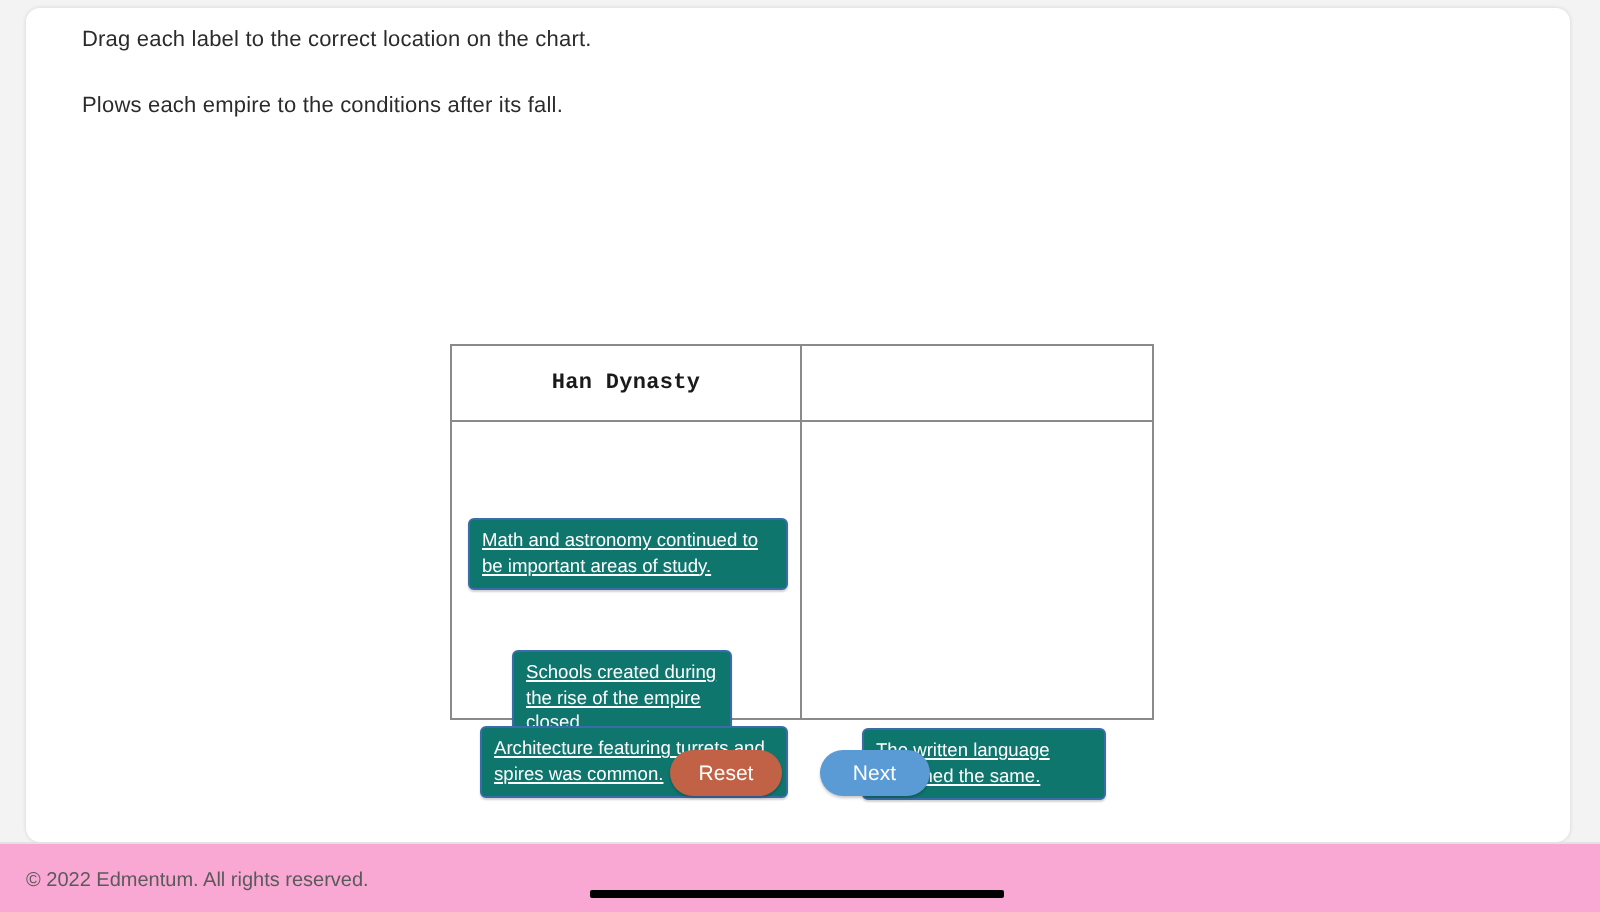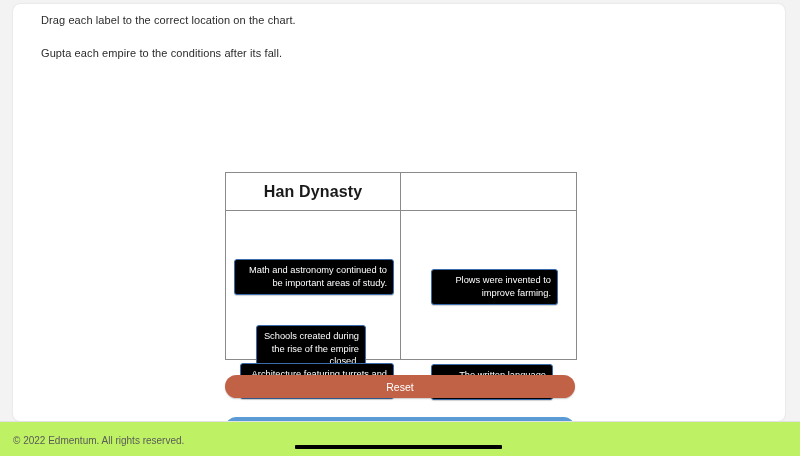--- a/index.html
+++ b/index.html
@@ -78,47 +78,49 @@
     border-right: 1px solid #8a8a8a;
   }
   .col-right {
     width: 175px;
   }
   .col-head-label {
     display: flex;
     align-items: center;
     justify-content: center;
     height: 100%;
-    font-size: 16px;
+    font-size: 11px;
     font-weight: bold;
     color: #1a1a1a;
     letter-spacing: 0.15px;
+    font-family: Liberation Mono, monospace;
   }
 
   .drop-zone {
     position: relative;
     height: 100%;
     width: 100%;
   }
 
   .chip {
     position: absolute;
     box-sizing: border-box;
-    background: #000000;
+    background: #0f766e;
     border: 1px solid #3a6cab;
     border-radius: 3px;
     color: #ffffff;
     font-size: 9.3px;
     line-height: 1.35;
-    text-align: right;
+    text-align: left;
     padding: 4px 6px 5px 6px;
     box-shadow: 0 1px 1px rgba(0,0,0,0.18);
     cursor: move;
     -webkit-user-select: none;
     user-select: none;
+    text-decoration: underline;
   }
 
   
   .chip-l0 { left: 8px;  top: 48px; width: 160px; }
   .chip-l1 { left: 30px; top: 114px; width: 110px; }
   .chip-l2 { left: 14px; top: 152px; width: 154px; }
 
   
   .chip-r0 { left: 30px; top: 58px;  width: 127px; }
   .chip-r1 { left: 28px; top: 108px; width: 119px; }
@@ -126,21 +128,20 @@
 
   
   .button-bar {
     position: absolute;
     left: 212px;
     top: 371px;
     width: 350px;
     display: flex;
     justify-content: center;
     gap: 19px;
-    flex-direction: column;
   }
   .btn {
     border: none;
     border-radius: 14px;
     height: 23px;
     min-width: 55px;
     padding: 0 14px;
     font-family: "Liberation Sans", sans-serif;
     font-size: 10.5px;
     color: #ffffff;
@@ -154,21 +155,21 @@
     background: #5b9bd5;
   }
 
   
   .footer {
     position: absolute;
     left: 0;
     top: 421px;
     width: 800px;
     height: 35px;
-    background: #bef264;
+    background: #f9a8d4;
     border-top: 1px solid #e2e2e2;
   }
   .copyright {
     position: absolute;
     left: 13px;
     top: 13px;
     font-size: 10px;
     color: #5a5a5a;
   }
   .footer-bar {
@@ -183,21 +184,21 @@
 </style>
 </head>
 <body>
 
 <div class="page-bg"></div>
 
 <div class="card">
 
   <div class="prompt-block">
     <p class="prompt-line">Drag each label to the correct location on the chart.</p>
-    <p class="prompt-line">Gupta each empire to the conditions after its fall.</p>
+    <p class="prompt-line">Plows each empire to the conditions after its fall.</p>
   </div>
 
   <div class="chart">
 
     <div class="chart-header-row">
       <div class="col col-left">
         <div class="col-head-label">Han Dynasty</div>
       </div>
     </div>
 
@@ -206,21 +207,20 @@
       <div class="col col-left">
         <div class="drop-zone">
           <div class="chip chip-l0">Math and astronomy continued to be important areas of study.</div>
           <div class="chip chip-l1">Schools created during the rise of the empire closed.</div>
           <div class="chip chip-l2">Architecture featuring turrets and spires was common.</div>
         </div>
       </div>
 
       <div class="col col-right">
         <div class="drop-zone">
-          <div class="chip chip-r0">Plows were invented to improve farming.</div>
           <div class="chip chip-r2">The written language remained the same.</div>
         </div>
       </div>
 
     </div>
   </div>
 
   <div class="button-bar">
     <button class="btn btn-reset">Reset</button>
     <button class="btn btn-next">Next</button>

